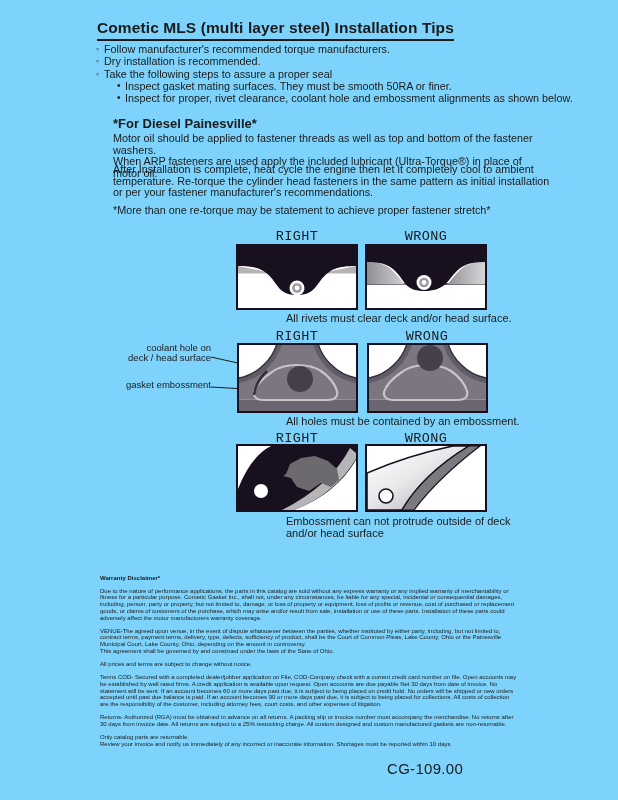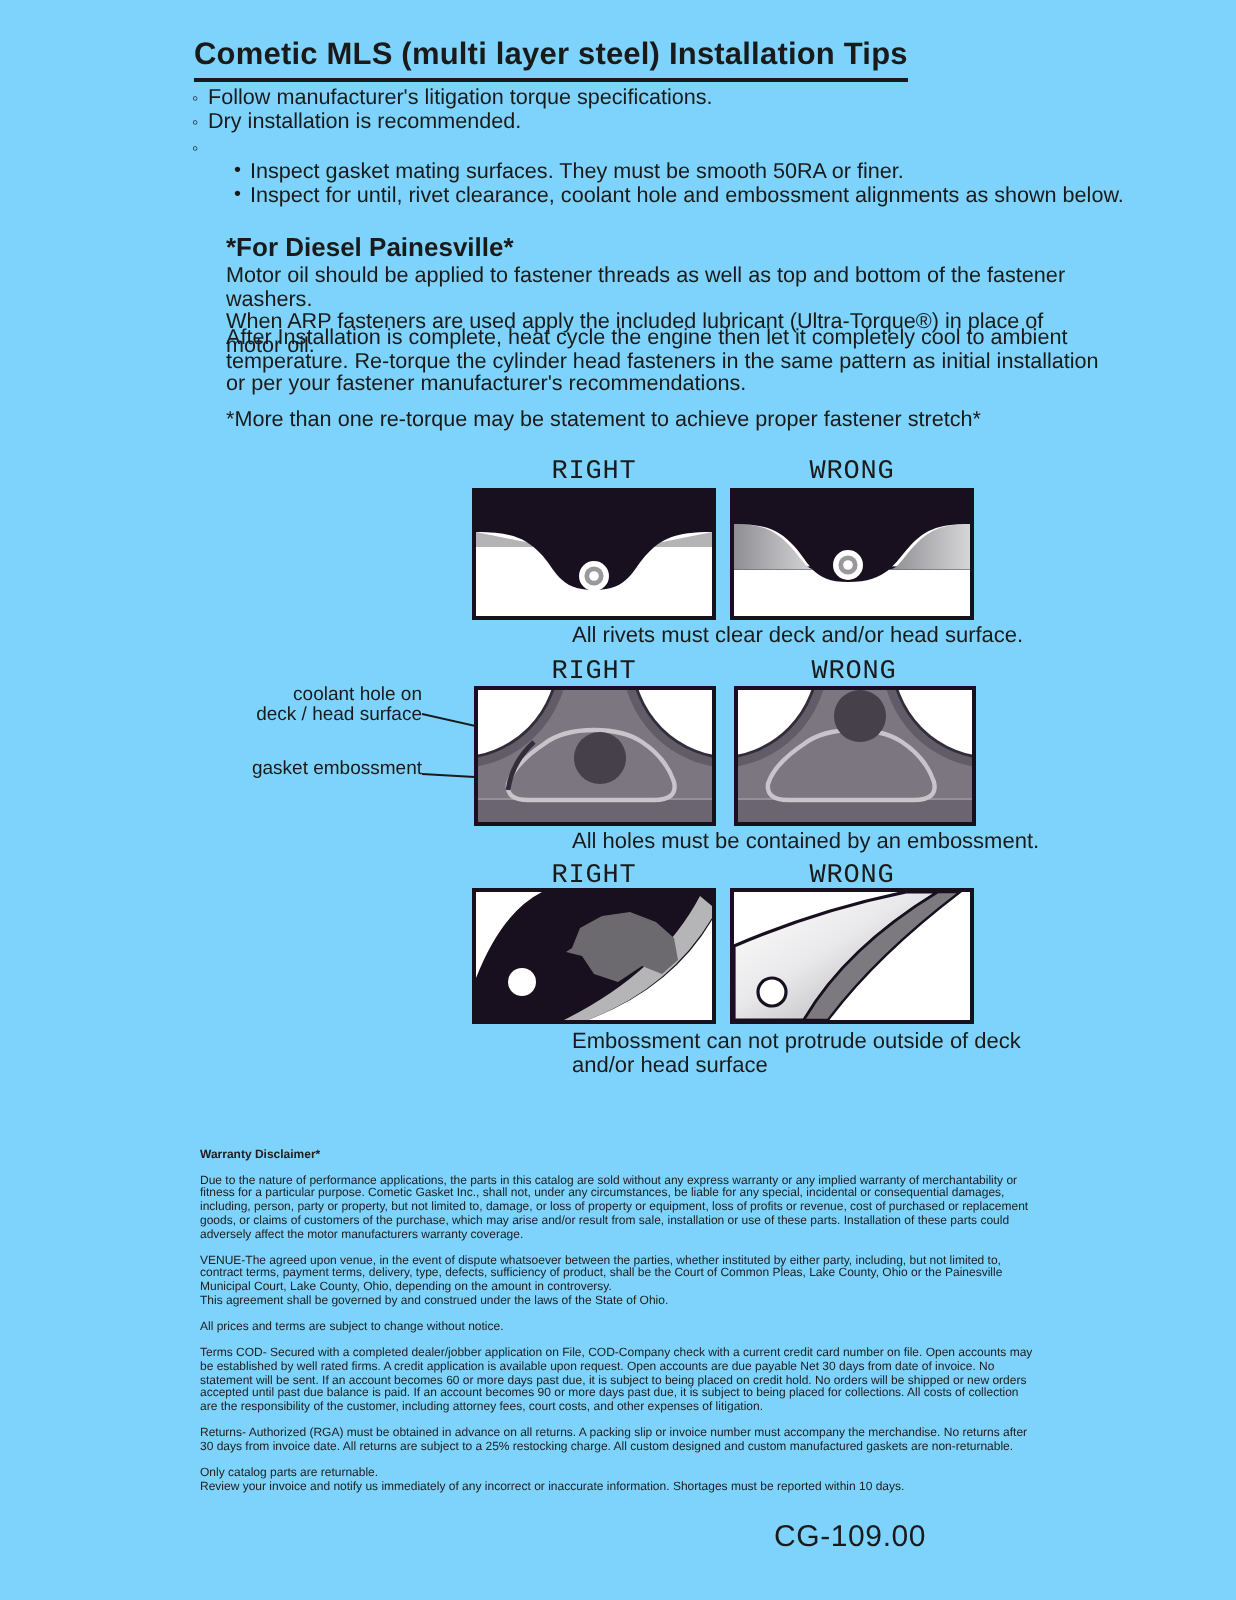--- a/index.html
+++ b/index.html
@@ -42,36 +42,37 @@
 </head>
 <body>
 
 <div class="page">
 
   <div class="abs title">Cometic MLS (multi layer steel) Installation Tips</div>
 
   <div class="abs bullets">
     <div class="b-row">
       <span class="marker">◦</span>
-      <span>Follow manufacturer's litigation torque specifications.</span>
+      <span>Follow manufacturer's recommended torque manufacturers.</span>
     </div>
     <div class="b-row">
       <span class="marker">◦</span>
       <span>Dry installation is recommended.</span>
     </div>
     <div class="b-row">
       <span class="marker">◦</span>
+      <span>Take the following steps to assure a proper seal</span>
     </div>
     <div class="b-row sub">
       <span class="marker">•</span>
       <span>Inspect gasket mating surfaces.  They must be smooth 50RA or finer.</span>
     </div>
     <div class="b-row sub">
       <span class="marker">•</span>
-      <span>Inspect for until, rivet clearance, coolant hole and embossment alignments as shown below.</span>
+      <span>Inspect for proper, rivet clearance, coolant hole and embossment alignments as shown below.</span>
     </div>
   </div>
 
   <div class="abs diesel-head">*For Diesel Painesville*</div>
   <div class="abs para p1">Motor oil should be applied to fastener threads as well as top and bottom of the fastener washers.
 When ARP fasteners are used apply the included lubricant (Ultra-Torque®) in place of motor oil.</div>
   <div class="abs para p2">After Installation is complete, heat cycle the engine then let it completely cool to ambient
 temperature. Re-torque the cylinder head fasteners in the same pattern as initial installation
 or per your fastener manufacturer's recommendations.</div>
   <div class="abs para p3">*More than one re-torque may be statement to achieve proper fastener stretch*</div>

